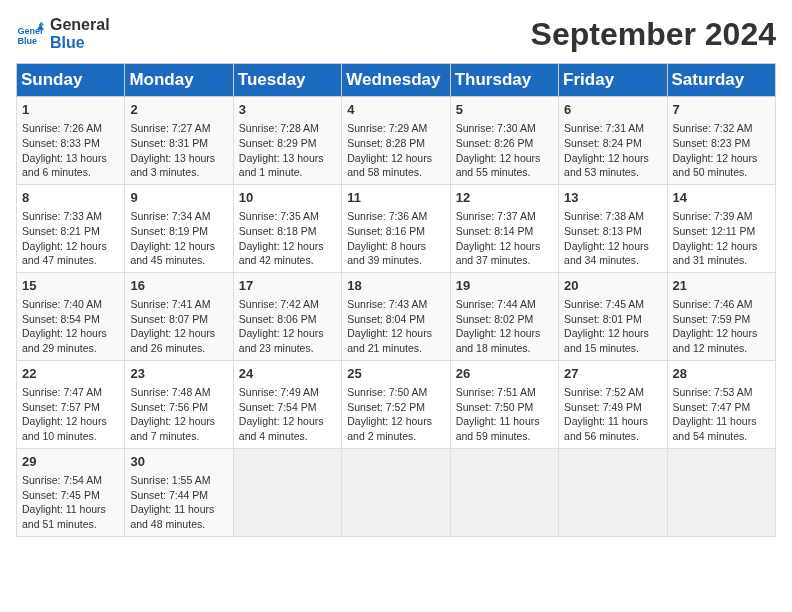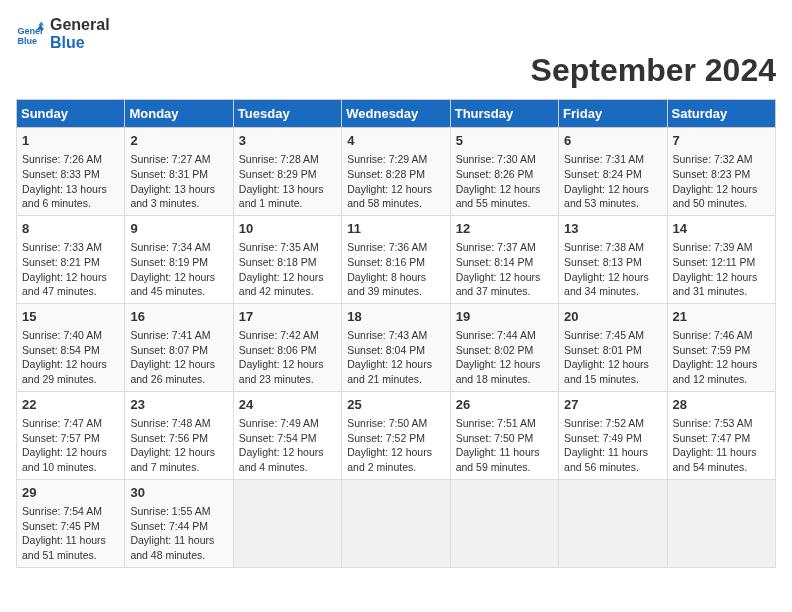--- a/index.html
+++ b/index.html
@@ -20,40 +20,39 @@
       display: flex;
       align-items: center;
       gap: 4px;
     }
     .logo-icon {
       width: 28px;
       height: 28px;
     }
     .title-block {
       text-align: left;
-      margin-top: 36px;
     }
     .month-year {
       font-size: 32px;
       font-weight: bold;
       color: #333;
     }
     .location {
       font-size: 16px;
       color: #555;
     }
     table {
       width: 100%;
       border-collapse: collapse;
       table-layout: fixed;
     }
     thead tr th {
       background-color: #1a6bbf;
       color: #fff;
-      font-size: 13px;
+      font-size: 17px;
       font-weight: bold;
       padding: 6px 4px;
       text-align: left;
       border: 1px solid #ccc;
     }
     tbody tr td {
       vertical-align: top;
       border: 1px solid #ddd;
       padding: 4px 5px;
       font-size: 10.5px;

